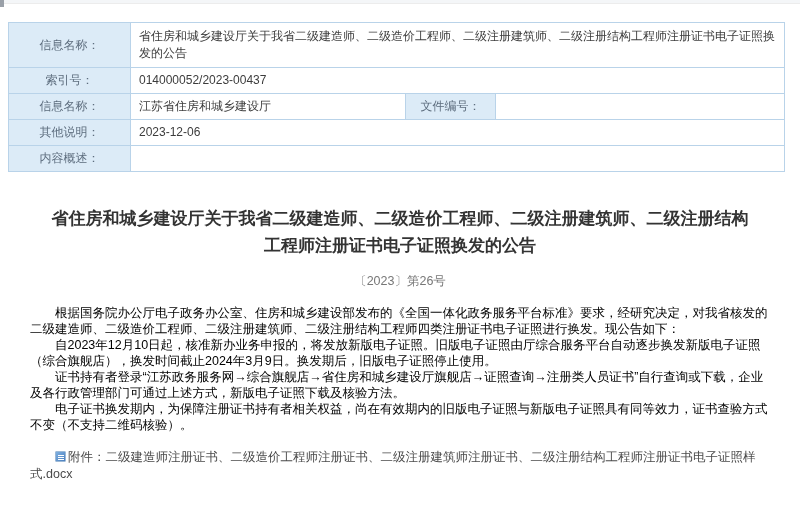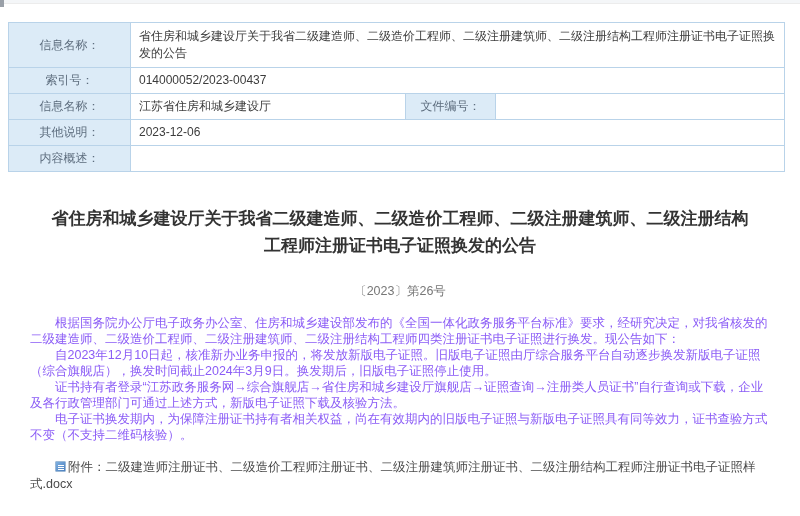--- a/index.html
+++ b/index.html
@@ -52,29 +52,29 @@
   }
   .doc-title {
     margin: 33px 16px 0 16px;
     text-align: center;
     font-size: 17px;
     font-weight: bold;
     color: #333333;
     line-height: 27px;
   }
   .doc-number {
-    margin-top: 24px;
+    margin-top: 14px;
     text-align: center;
     font-size: 12.5px;
     color: #777777;
   }
   .doc-body {
     margin-top: 15px;
     font-size: 12.5px;
-    color: #8b5cf6;
+    color: #000000;
     line-height: 16px;
   }
   .doc-body p {
     text-indent: 2em;
   }
   .attachment-line {
     margin-top: 16px;
     font-size: 12.5px;
     color: #4a4a4a;
     line-height: 17px;

